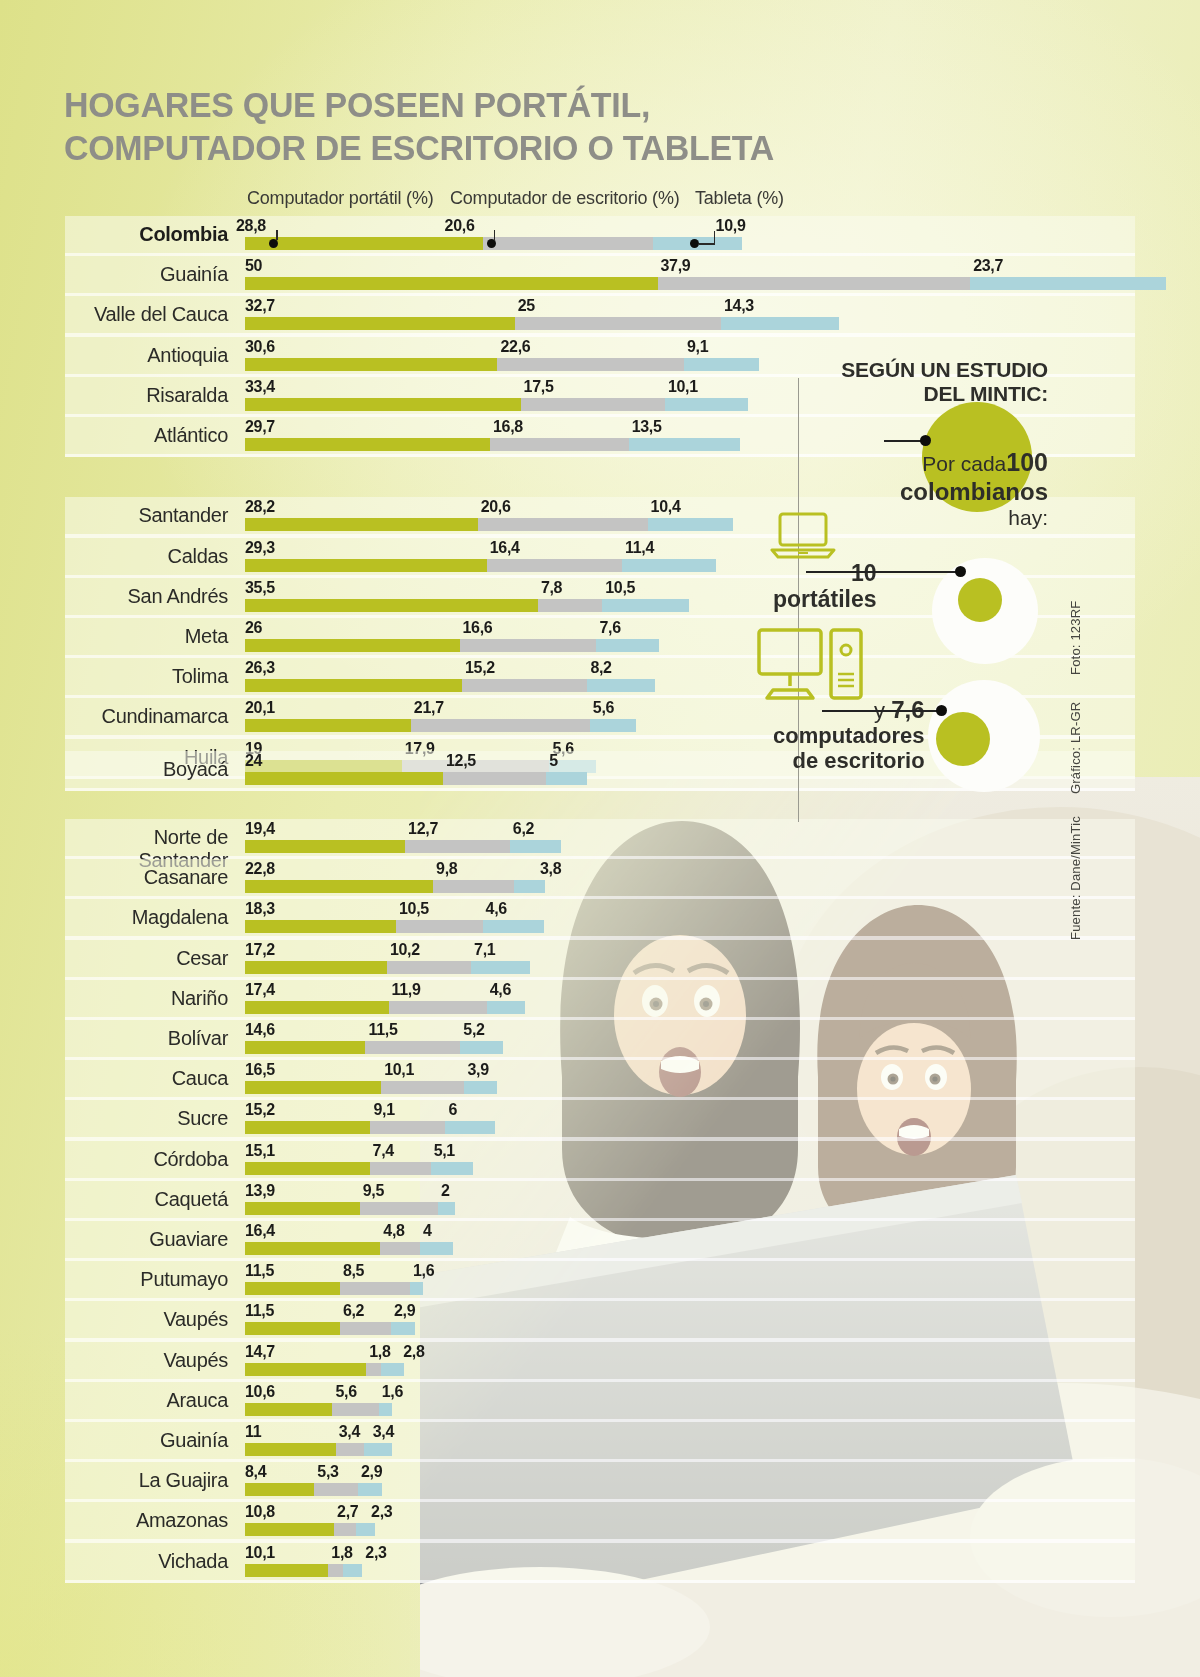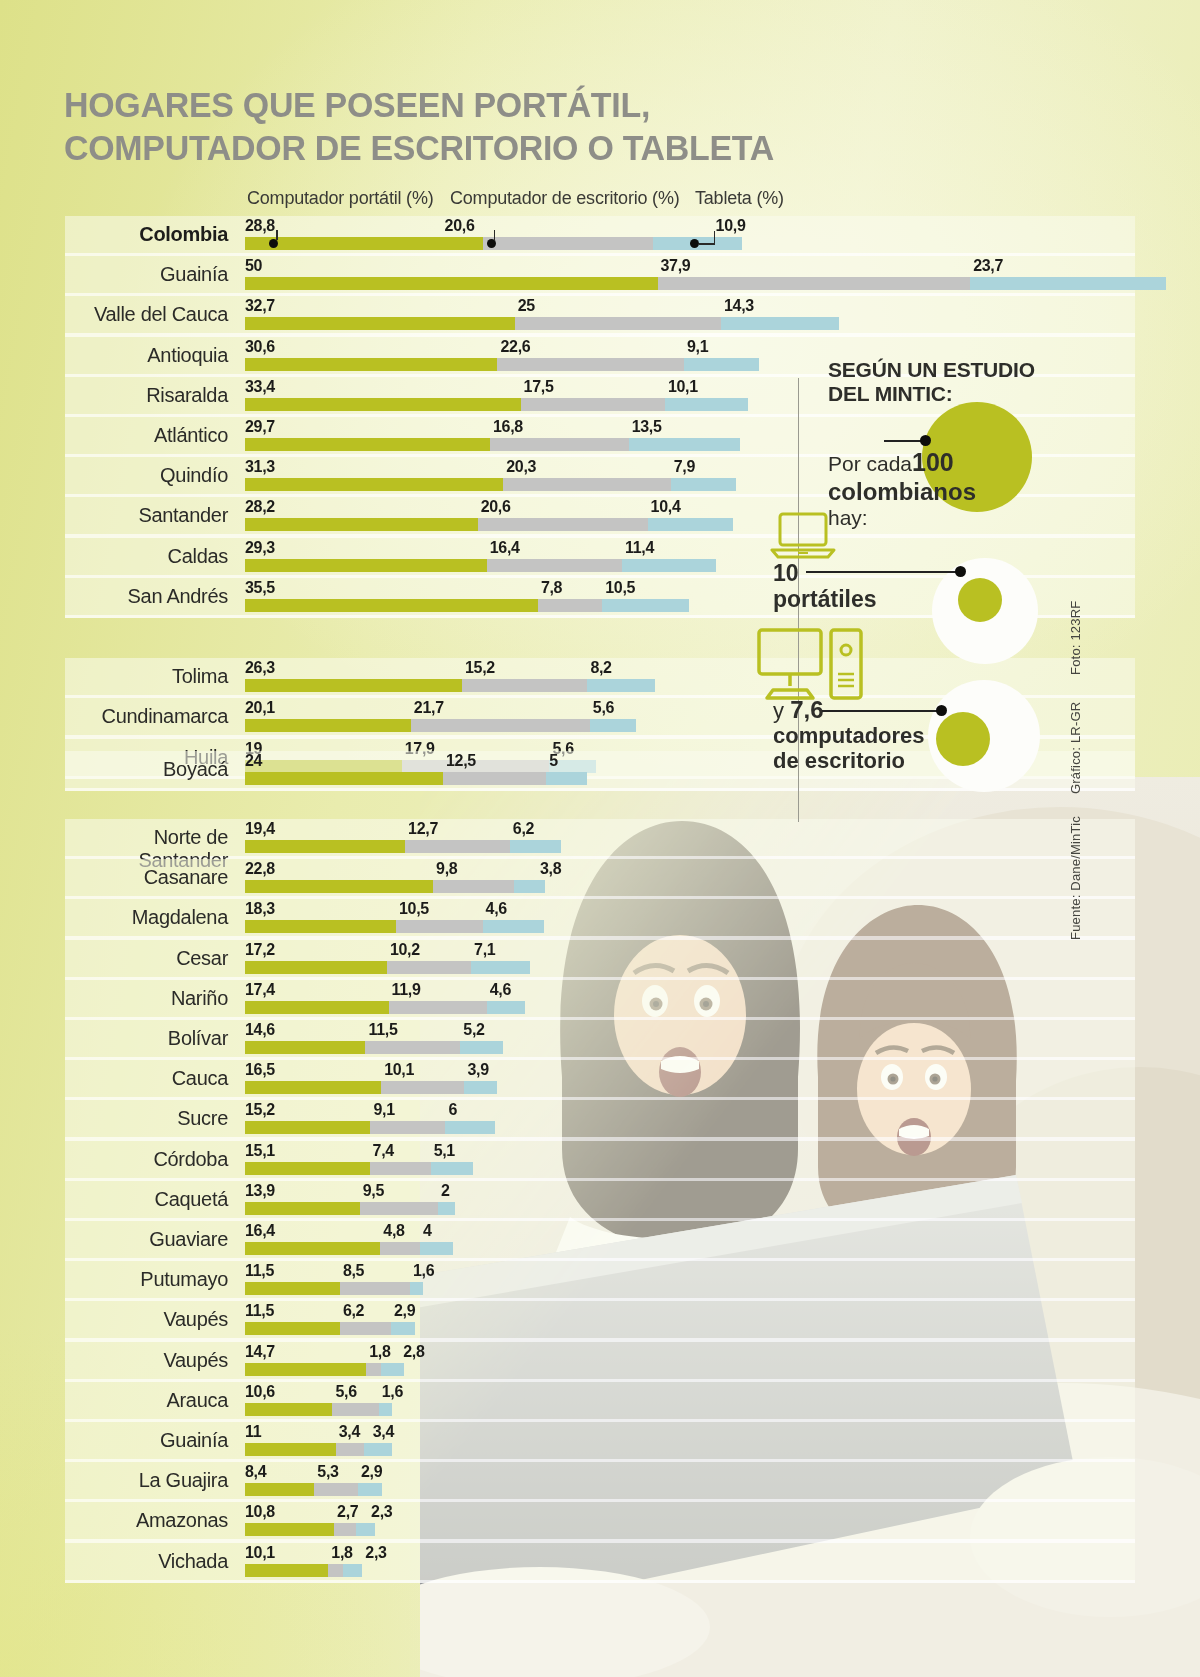--- a/index.html
+++ b/index.html
@@ -22,21 +22,21 @@
   .sep{position:absolute;left:0;right:0;top:37px;height:3.2px;background:rgba(255,255,255,.8);}
   .rlabel{position:absolute;left:0;top:7px;width:163px;text-align:right;font-size:20px;color:#2b2b28;letter-spacing:-.3px;}
   .rlabel.b{font-weight:bold;color:#1d1d1b;}
   .seg{position:absolute;top:21px;height:13px;}
   .val{position:absolute;top:1px;font-size:16px;font-weight:bold;color:#1c1c1a;letter-spacing:-.3px;white-space:nowrap;}
   .dot{position:absolute;width:9px;height:9px;border-radius:50%;background:#0e0e0c;}
   .cline{position:absolute;width:1.5px;background:#2a2a28;}
   .clineh{position:absolute;height:1.5px;background:#2a2a28;}
   
   #panel-divider{left:798px;top:378px;width:1px;height:444px;background:#9a9a90;z-index:4;}
-  .panel-text{z-index:5;color:#2e2e2a;}
+  .panel-text{z-index:5;color:#2e2e2a;text-align:right;}
   #panel-header{left:828px;top:358px;width:220px;font-weight:bold;font-size:21px;line-height:1.15;letter-spacing:-.2px;}
   #panel-p1{left:828px;top:448px;width:220px;font-size:21px;line-height:1.18;}
   #panel-p1 .big{font-weight:bold;font-size:25px;}
   #panel-p1 .bold2{font-weight:bold;font-size:24px;}
   .circle{border-radius:50%;z-index:4;}
   #big-circle{left:922px;top:402px;width:110px;height:110px;background:#b9c022;}
   #white-circle1{left:932px;top:558px;width:106px;height:106px;background:#fdfdfa;}
   #inner-circle1{left:958px;top:578px;width:44px;height:44px;background:#b9c022;z-index:5;}
   #white-circle2{left:928px;top:680px;width:112px;height:112px;background:#fdfdfa;}
   #inner-circle2{left:936px;top:712px;width:54px;height:54px;background:#b9c022;z-index:5;}
@@ -127,21 +127,21 @@
   <span class="abs legend" style="left:695px">Tableta (%)</span>
 
   <div id="rows" class="abs">
       <div class="row" style="top: 0px;">
         <div class="strip"></div>
         <div class="sep"></div>
         <div class="rlabel b">Colombia</div>
         <div class="seg" style="left:180px;width:237.6px;background:#b9c022"></div>
         <div class="seg" style="left:417.6px;width:169.95000000000002px;background:#c4c4c3"></div>
         <div class="seg" style="left:587.5500000000001px;width:89.925px;background:#abd4db"></div>
-        <span class="val" style="left:180px">28,8</span>
+        <span class="val" style="left:171px">28,8</span>
         <span class="val" style="left:379.6px">20,6</span>
         <span class="val" style="left:650.55px">10,9</span>
         <span class="dot" style="left:204px;top:23px"></span>
         <span class="dot" style="left:421.6px;top:23px"></span>
         <span class="dot" style="left:624.55px;top:23px"></span>
         <span class="cline" style="left:211px;top:14px;height:10px"></span>
         <span class="cline" style="left:428.6px;top:14px;height:10px"></span>
         <span class="cline" style="left:648.55px;top:15px;height:13px"></span>
         <span class="clineh" style="left:633.55px;top:27px;width:16px"></span>
       </div>
@@ -193,31 +193,20 @@
         <div class="strip"></div>
         <div class="sep"></div>
         <div class="rlabel">Atlántico</div>
         <div class="seg" style="left:180px;width:245.025px;background:#b9c022"></div>
         <div class="seg" style="left:425.025px;width:138.6px;background:#c4c4c3"></div>
         <div class="seg" style="left:563.625px;width:111.375px;background:#abd4db"></div>
         <span class="val" style="left:180px">29,7</span>
         <span class="val" style="left:428.025px">16,8</span>
         <span class="val" style="left:566.625px">13,5</span>
       </div>
-      <div class="row" style="top: 241.2px;">
-        <div class="strip"></div>
-        <div class="sep"></div>
-        <div class="rlabel">Quindío</div>
-        <div class="seg" style="left:180px;width:258.225px;background:#b9c022"></div>
-        <div class="seg" style="left:438.225px;width:167.475px;background:#c4c4c3"></div>
-        <div class="seg" style="left:605.7px;width:65.175px;background:#abd4db"></div>
-        <span class="val" style="left:180px">31,3</span>
-        <span class="val" style="left:441.225px">20,3</span>
-        <span class="val" style="left:608.7px">7,9</span>
-      </div>
       <div class="row" style="top: 281.4px;">
         <div class="strip"></div>
         <div class="sep"></div>
         <div class="rlabel">Santander</div>
         <div class="seg" style="left:180px;width:232.65px;background:#b9c022"></div>
         <div class="seg" style="left:412.65px;width:169.95000000000002px;background:#c4c4c3"></div>
         <div class="seg" style="left:582.6px;width:85.8px;background:#abd4db"></div>
         <span class="val" style="left:180px">28,2</span>
         <span class="val" style="left:415.65px">20,6</span>
         <span class="val" style="left:585.6px">10,4</span>
@@ -236,20 +225,31 @@
       <div class="row" style="top: 361.8px;">
         <div class="strip"></div>
         <div class="sep"></div>
         <div class="rlabel">San Andrés</div>
         <div class="seg" style="left:180px;width:292.875px;background:#b9c022"></div>
         <div class="seg" style="left:472.875px;width:64.35px;background:#c4c4c3"></div>
         <div class="seg" style="left:537.225px;width:86.625px;background:#abd4db"></div>
         <span class="val" style="left:180px">35,5</span>
         <span class="val" style="left:475.875px">7,8</span>
         <span class="val" style="left:540.225px">10,5</span>
+      </div>
+      <div class="row" style="top: 402px;">
+        <div class="strip"></div>
+        <div class="sep"></div>
+        <div class="rlabel">Meta</div>
+        <div class="seg" style="left:180px;width:214.5px;background:#b9c022"></div>
+        <div class="seg" style="left:394.5px;width:136.95000000000002px;background:#c4c4c3"></div>
+        <div class="seg" style="left:531.45px;width:62.699999999999996px;background:#abd4db"></div>
+        <span class="val" style="left:180px">26</span>
+        <span class="val" style="left:397.5px">16,6</span>
+        <span class="val" style="left:534.45px">7,6</span>
       </div>
       <div class="row" style="top: 442.2px;">
         <div class="strip"></div>
         <div class="sep"></div>
         <div class="rlabel">Tolima</div>
         <div class="seg" style="left:180px;width:216.975px;background:#b9c022"></div>
         <div class="seg" style="left:396.975px;width:125.39999999999999px;background:#c4c4c3"></div>
         <div class="seg" style="left:522.375px;width:67.64999999999999px;background:#abd4db"></div>
         <span class="val" style="left:180px">26,3</span>
         <span class="val" style="left:399.975px">15,2</span>

